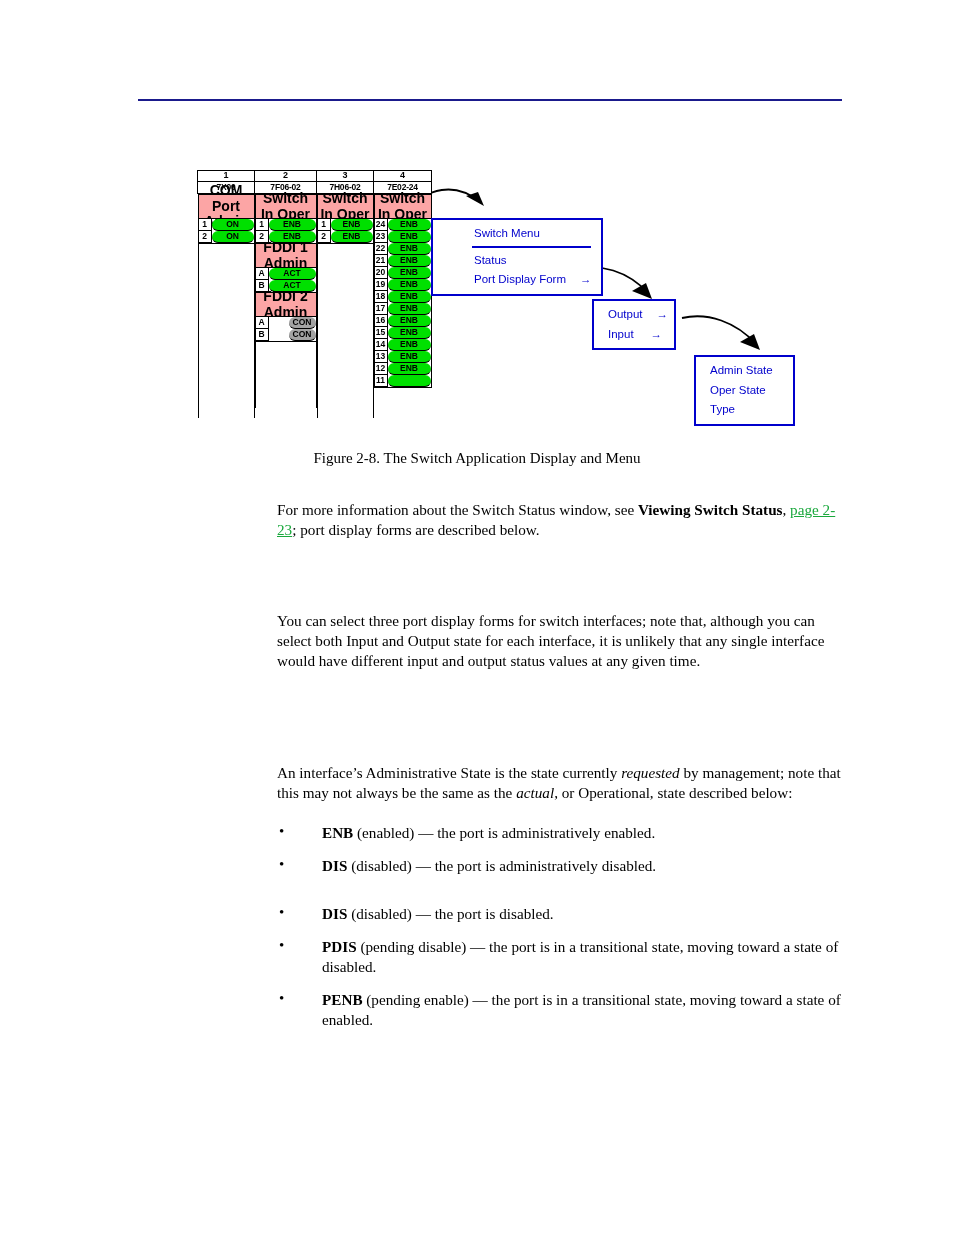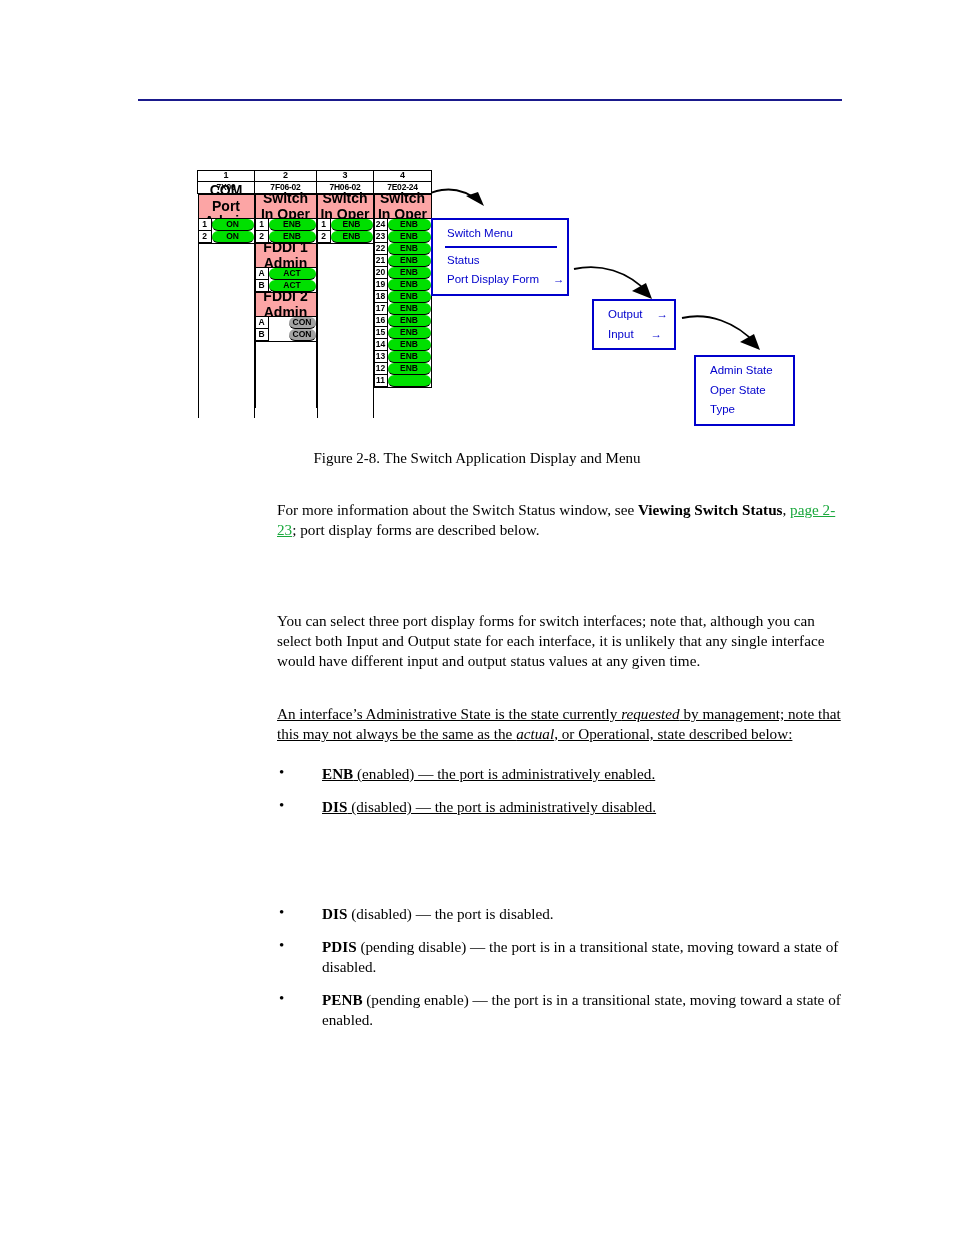--- a/index.html
+++ b/index.html
@@ -352,21 +352,21 @@
           </div>
           <svg class="cursor" style="left:18px; top:196px; width:26px; height:34px;" viewBox="0 0 26 34">
             <polygon points="2,1 2,27 9,21 14,32 19,29 14,19 23,18" fill="#ffffff" stroke="#ffffff" stroke-width="1.5"></polygon>
           </svg>
         </td>
       </tr>
     </tbody>
       </table>
   </div>
 
-  <div class="menu" style="left:431px; top:58px; width:138px;">
+  <div class="menu" style="left:431px; top:58px; width:172px;padding-left:27px;">
     <div class="mi">Switch Menu</div>
     <div class="sep"></div>
     <div class="mi">
       <span>Status</span>
       <span class="arw"></span>
     </div>
     <div class="mi">
       <span>Port Display Form</span>
       <span class="arw">→</span>
     </div>
@@ -401,21 +401,21 @@
 <div class="body-col" style="top:500px;">
   <p>
     <span>For more information about the Switch Status window, see </span><span class="b">Viewing Switch Status</span><span>, </span><a class="link" href="#">page 2-23</a><span>; port display forms are described below.</span>
   </p>
 </div>
 
 <div class="body-col" style="top:611px;">
   <p>You can select three port display forms for switch interfaces; note that, although you can select both Input and Output state for each interface, it is unlikely that any single interface would have different input and output status values at any given time.</p>
 </div>
 
-<div class="body-col" style="top:704px;text-decoration:underline;">
+<div class="body-col" style="top:763px;">
   <p>
     <span>An interface’s Administrative State is the state currently </span><span class="i">requested</span><span> by management; note that this may not always be the same as the </span><span class="i">actual</span><span>, or Operational, state described below:</span>
   </p>
   <ul class="bullets" style="margin-top:20px;">
     <li>
       <span class="b">ENB</span><span> (enabled) — the port is administratively enabled.</span>
     </li>
     <li>
       <span class="b">DIS</span><span> (disabled) — the port is administratively disabled.</span>
     </li>

